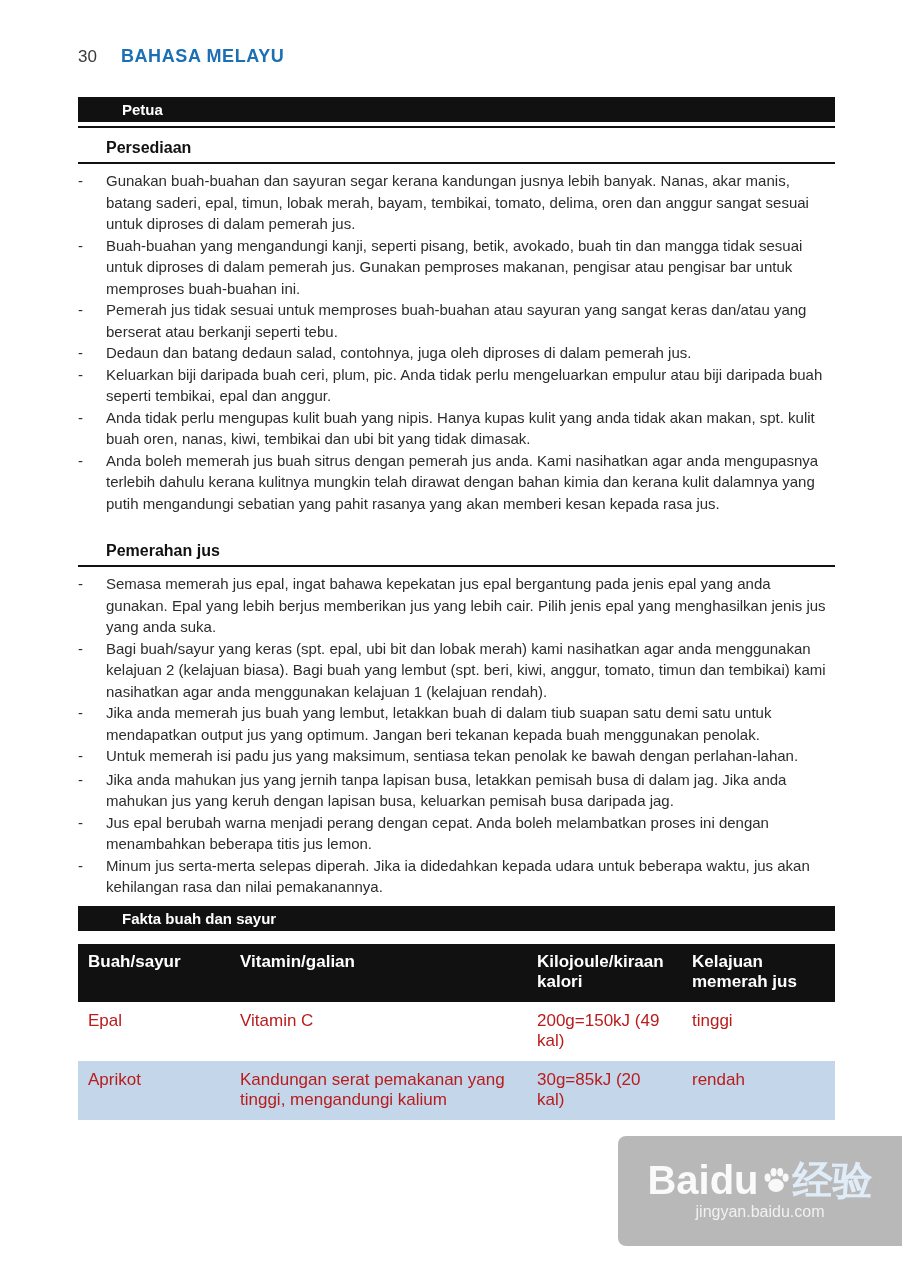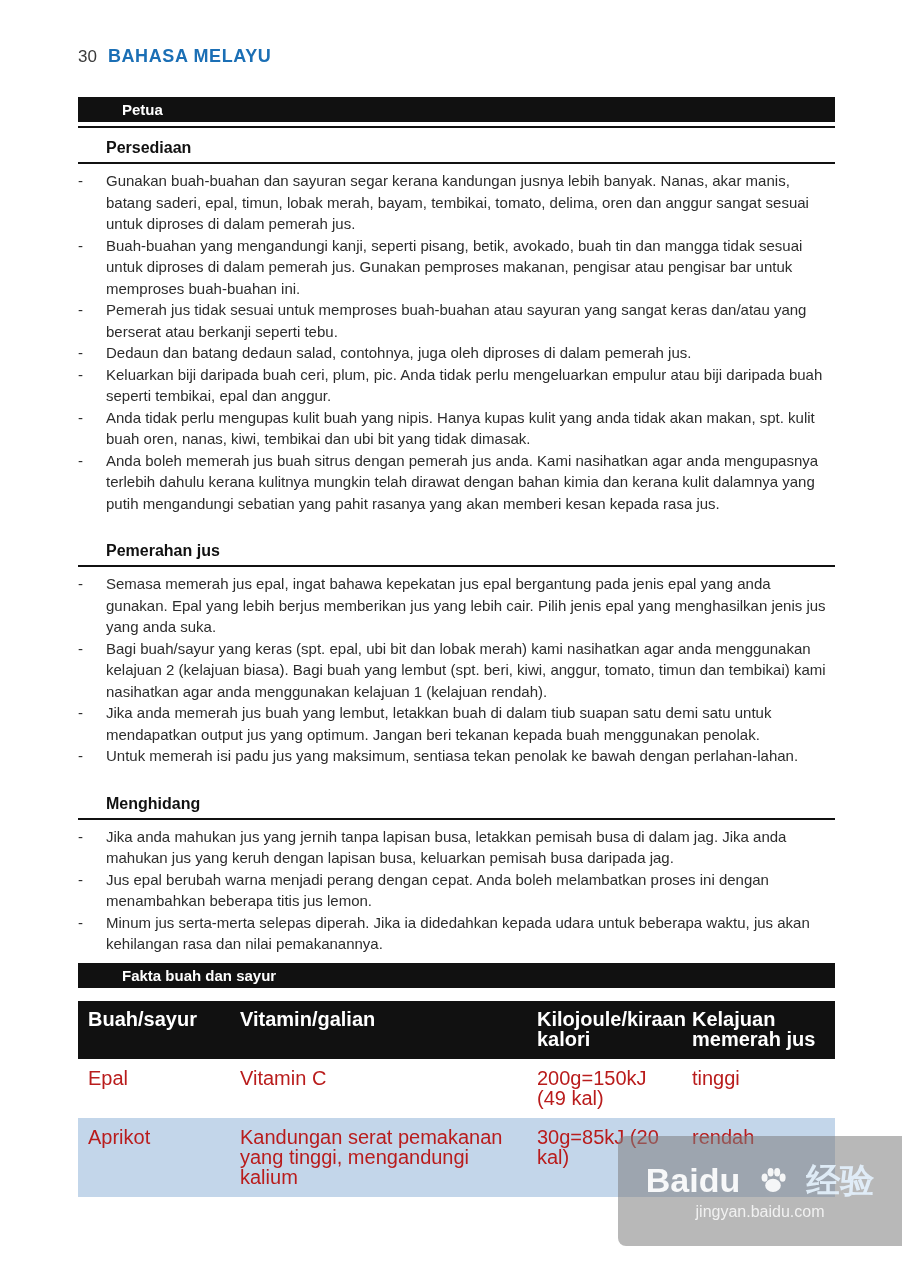--- a/index.html
+++ b/index.html
@@ -7,21 +7,21 @@
   body {
     font-family:"Liberation Sans", sans-serif;
     background:#ffffff;
     color:#2d2d2d;
     position:relative;
     overflow:hidden;
   }
   .page { position:relative; width:902px; height:1280px; padding:46px 67px 0 78px; }
 
   
-  .doc-header { display:flex; align-items:baseline; gap:11px; margin-bottom:30px; }
+  .doc-header { display:flex; align-items:baseline; gap:24px; margin-bottom:30px; }
   .page-number { font-size:17px; color:#3a3a3a; }
   .lang-title { font-size:18px; font-weight:bold; color:#1b6fb5; letter-spacing:0.6px; }
 
   
   .black-bar {
     background:#111111; color:#ffffff; font-weight:bold; font-size:15px;
     height:25px; line-height:25px; padding-left:44px;
   }
   .bar-rule { border-bottom:2px solid #111111; margin-top:4px; }
 
@@ -33,40 +33,40 @@
   }
   .first-heading { margin-top:9px; }
 
   
   .list { margin-bottom:2px; }
   .item { display:flex; font-size:15px; line-height:21.5px; color:#2d2d2d; }
   .dash { width:28px; flex:none; }
   .item-text { flex:1; }
 
   
-  .fact-table { width:100%; border-collapse:collapse; margin-top:13px; font-size:20px; table-layout:fixed; }
+  .fact-table { width:100%; border-collapse:collapse; margin-top:13px; font-size:17px; table-layout:fixed; }
   .fact-table th {
     background:#111111; color:#ffffff; text-align:left; font-weight:bold;
     vertical-align:top; padding:8px 10px 10px 10px; line-height:20px;
   }
   .fact-table td {
     vertical-align:top; padding:9px 10px 10px 10px; line-height:20px; color:#b91c1c;
   }
   .fact-table tr.row-alt td { background:#c3d6ea; }
   .fact-table tr.row-plain td { background:#ffffff; }
 
   
   .watermark {
     position:absolute; right:0; bottom:34px; width:284px; height:110px;
     background:rgba(125,125,125,0.55);
     border-radius:8px 0 0 8px;
     display:flex; flex-direction:column; align-items:center; justify-content:center;
     color:rgba(255,255,255,0.92);
   }
-  .wm-brand { display:flex; align-items:center; gap:16px; font-weight:bold; font-size:34px; line-height:36px; }
+  .wm-brand { display:flex; align-items:center; gap:0; font-weight:bold; font-size:40px; line-height:36px; }
   .wm-cn { color:rgba(225,238,250,0.95); }
   .wm-url { font-size:16px; margin-top:5px; color:rgba(255,255,255,0.8); }
   .paw { width:30px; height:30px; margin:0 2px; }
 </style>
 </head>
 <body>
 
 <div class="page">
 
   <div class="doc-header">
@@ -127,21 +127,20 @@
           <span class="item-text">Jika anda memerah jus buah yang lembut, letakkan buah di dalam tiub suapan satu demi satu untuk mendapatkan output jus yang optimum. Jangan beri tekanan kepada buah menggunakan penolak.</span>
         </div>
       <div class="item">
           <span class="dash">-</span>
           <span class="item-text">Untuk memerah isi padu jus yang maksimum, sentiasa tekan penolak ke bawah dengan perlahan-lahan.</span>
         </div>
     </div>
   </div>
 
   <div>
-    <div class="section-heading">Menghidang</div>
     <div class="list">
       <div class="item">
           <span class="dash">-</span>
           <span class="item-text">Jika anda mahukan jus yang jernih tanpa lapisan busa, letakkan pemisah busa di dalam jag. Jika anda mahukan jus yang keruh dengan lapisan busa, keluarkan pemisah busa daripada jag.</span>
         </div>
       <div class="item">
           <span class="dash">-</span>
           <span class="item-text">Jus epal berubah warna menjadi perang dengan cepat. Anda boleh melambatkan proses ini dengan menambahkan beberapa titis jus lemon.</span>
         </div>
       <div class="item">

